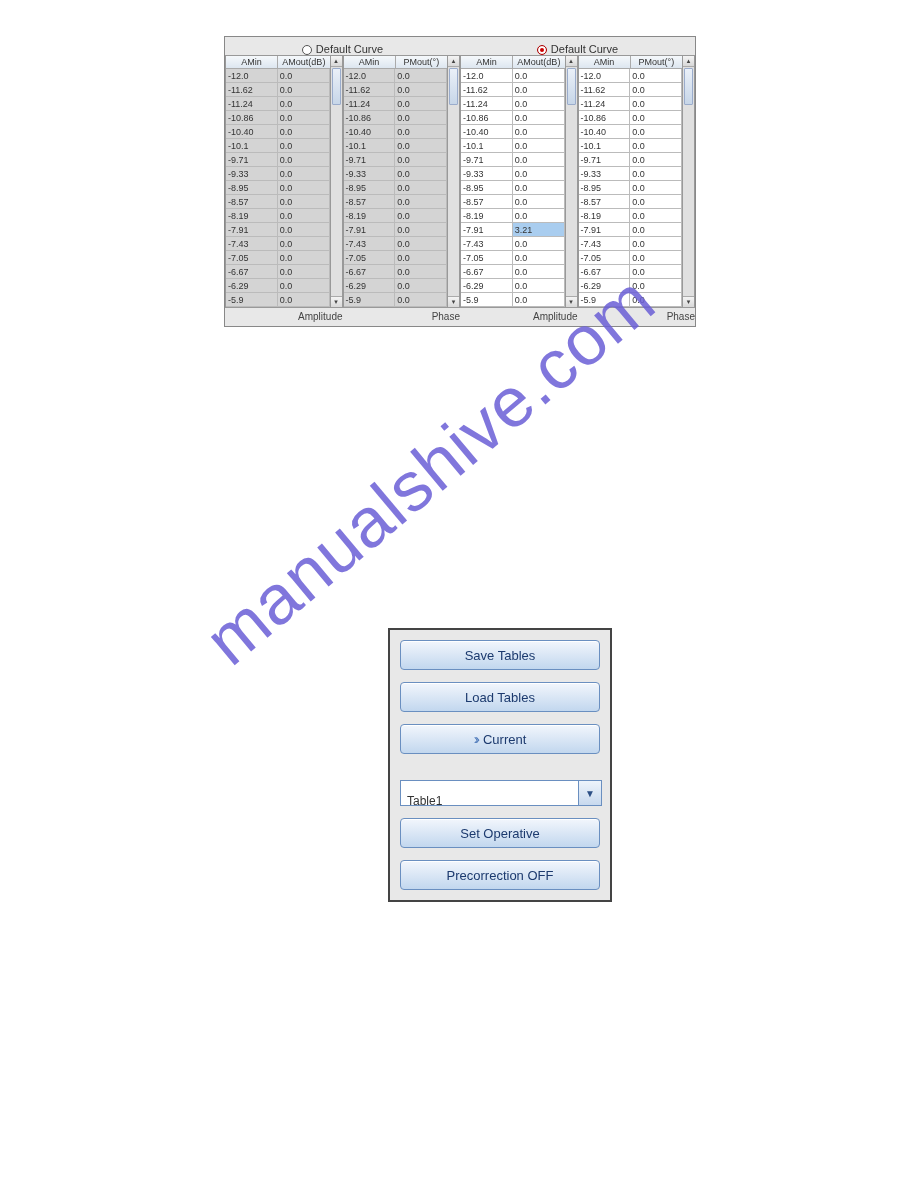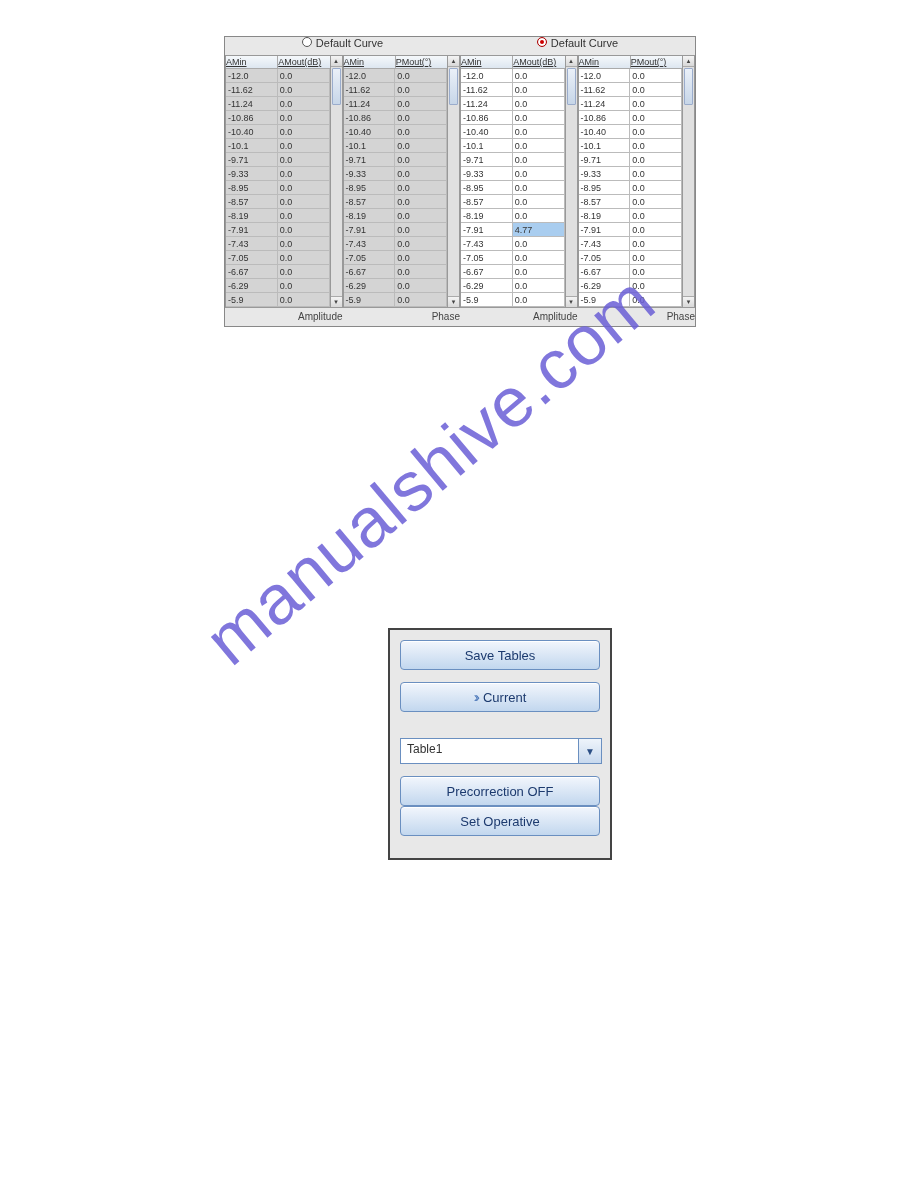--- a/index.html
+++ b/index.html
@@ -35,21 +35,21 @@
     z-index: 2;
   }
   .radio-row {
     display: flex;
     height: 18px;
     font-size: 11px;
   }
   .radio-half {
     width: 50%;
     display: flex;
-    align-items: flex-start;
+    align-items: flex-end;
     justify-content: center;
     gap: 4px;
     color: #333;
   }
   .radio-circle {
     width: 8px;
     height: 8px;
     border: 1px solid #555;
     border-radius: 50%;
     display: inline-block;
@@ -74,26 +74,26 @@
   .tbl-scroll.disabled .cell-row .cell {
     background: #d4d4d4;
   }
   .hdr-row {
     display: flex;
     background: #e6eef7;
     border-bottom: 1px solid #aaa;
   }
   .hdr-cell {
     flex: 1;
+    text-align: center;
     padding: 1px 0;
     border-right: 1px solid #aaa;
     font-size: 9px;
     color: #333;
     background: linear-gradient(#f5f8fb, #dde6f0);
-    text-decoration: underline;
   }
   .hdr-cell:last-child { border-right: none; }
   .cell-row {
     display: flex;
     height: 14px;
     line-height: 14px;
   }
   .cell {
     flex: 1;
     border-right: 1px solid #bbb;
@@ -183,21 +183,21 @@
     height: 24px;
     margin-bottom: 12px;
     border: 1px solid #6a8fc0;
     background: #fff;
     display: flex;
     align-items: stretch;
     font-size: 12px;
   }
   .ctl-dropdown .dd-text {
     flex: 1;
-    padding: 3px 6px;
+    padding: 13px 6px;
     color: #333;
   }
   .ctl-dropdown .dd-arrow {
     width: 22px;
     background: linear-gradient(#eef4fb,#c8d9ee);
     border-left: 1px solid #6a8fc0;
     display: flex;
     align-items: center;
     justify-content: center;
     color: #2c4f85;
@@ -436,21 +436,21 @@
           <div class="cell-row">
             <div class="cell">-8.57</div>
             <div class="cell">0.0</div>
           </div>
           <div class="cell-row">
             <div class="cell">-8.19</div>
             <div class="cell">0.0</div>
           </div>
           <div class="cell-row">
             <div class="cell">-7.91</div>
-            <div class="cell highlight">4.77</div>
+            <div class="cell highlight">3.21</div>
           </div>
           <div class="cell-row">
             <div class="cell">-7.43</div>
             <div class="cell">0.0</div>
           </div>
           <div class="cell-row">
             <div class="cell">-7.05</div>
             <div class="cell">0.0</div>
           </div>
           <div class="cell-row">
@@ -562,29 +562,32 @@
     <div class="label-half">Amplitude</div>
     <div class="label-half">Phase</div>
     <div class="label-half">Amplitude</div>
     <div class="label-half">Phase</div>
   </div>
 </div>
 
 <div class="control-panel">
   <button class="ctl-btn">
     <span>Save Tables</span>
+  </button>
+  <button class="ctl-btn">
+    <span>Load Tables</span>
   </button>
   <button class="ctl-btn">
     <span class="chev">››</span>
     <span>Current</span>
   </button>
   <div class="sep"></div>
   <div class="ctl-dropdown">
     <div class="dd-text">Table1</div>
     <div class="dd-arrow">▼</div>
   </div>
+  <button class="ctl-btn">
+    <span>Set Operative</span>
+  </button>
   <button class="ctl-btn" style="margin-bottom:0">
     <span>Precorrection OFF</span>
   </button>
-  <button class="ctl-btn">
-    <span>Set Operative</span>
-  </button>
 </div>
 
 </body></html>

